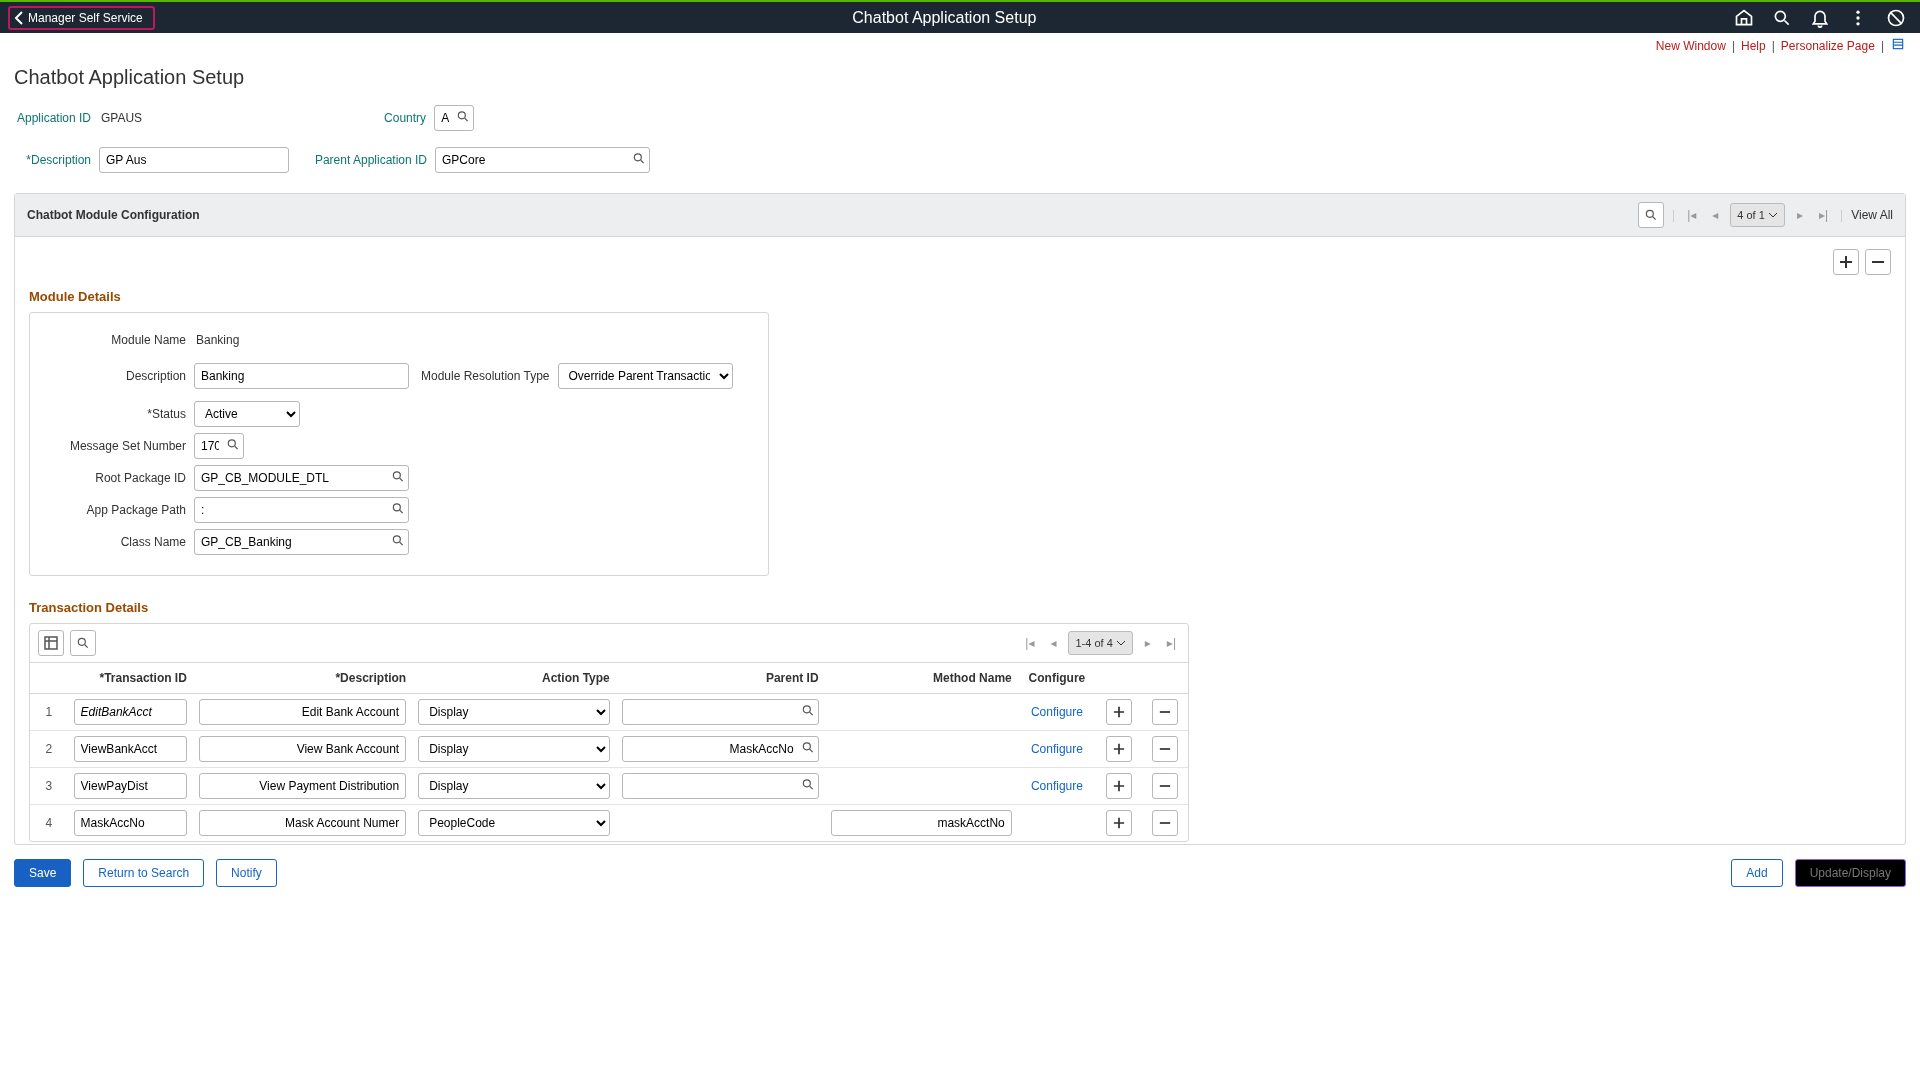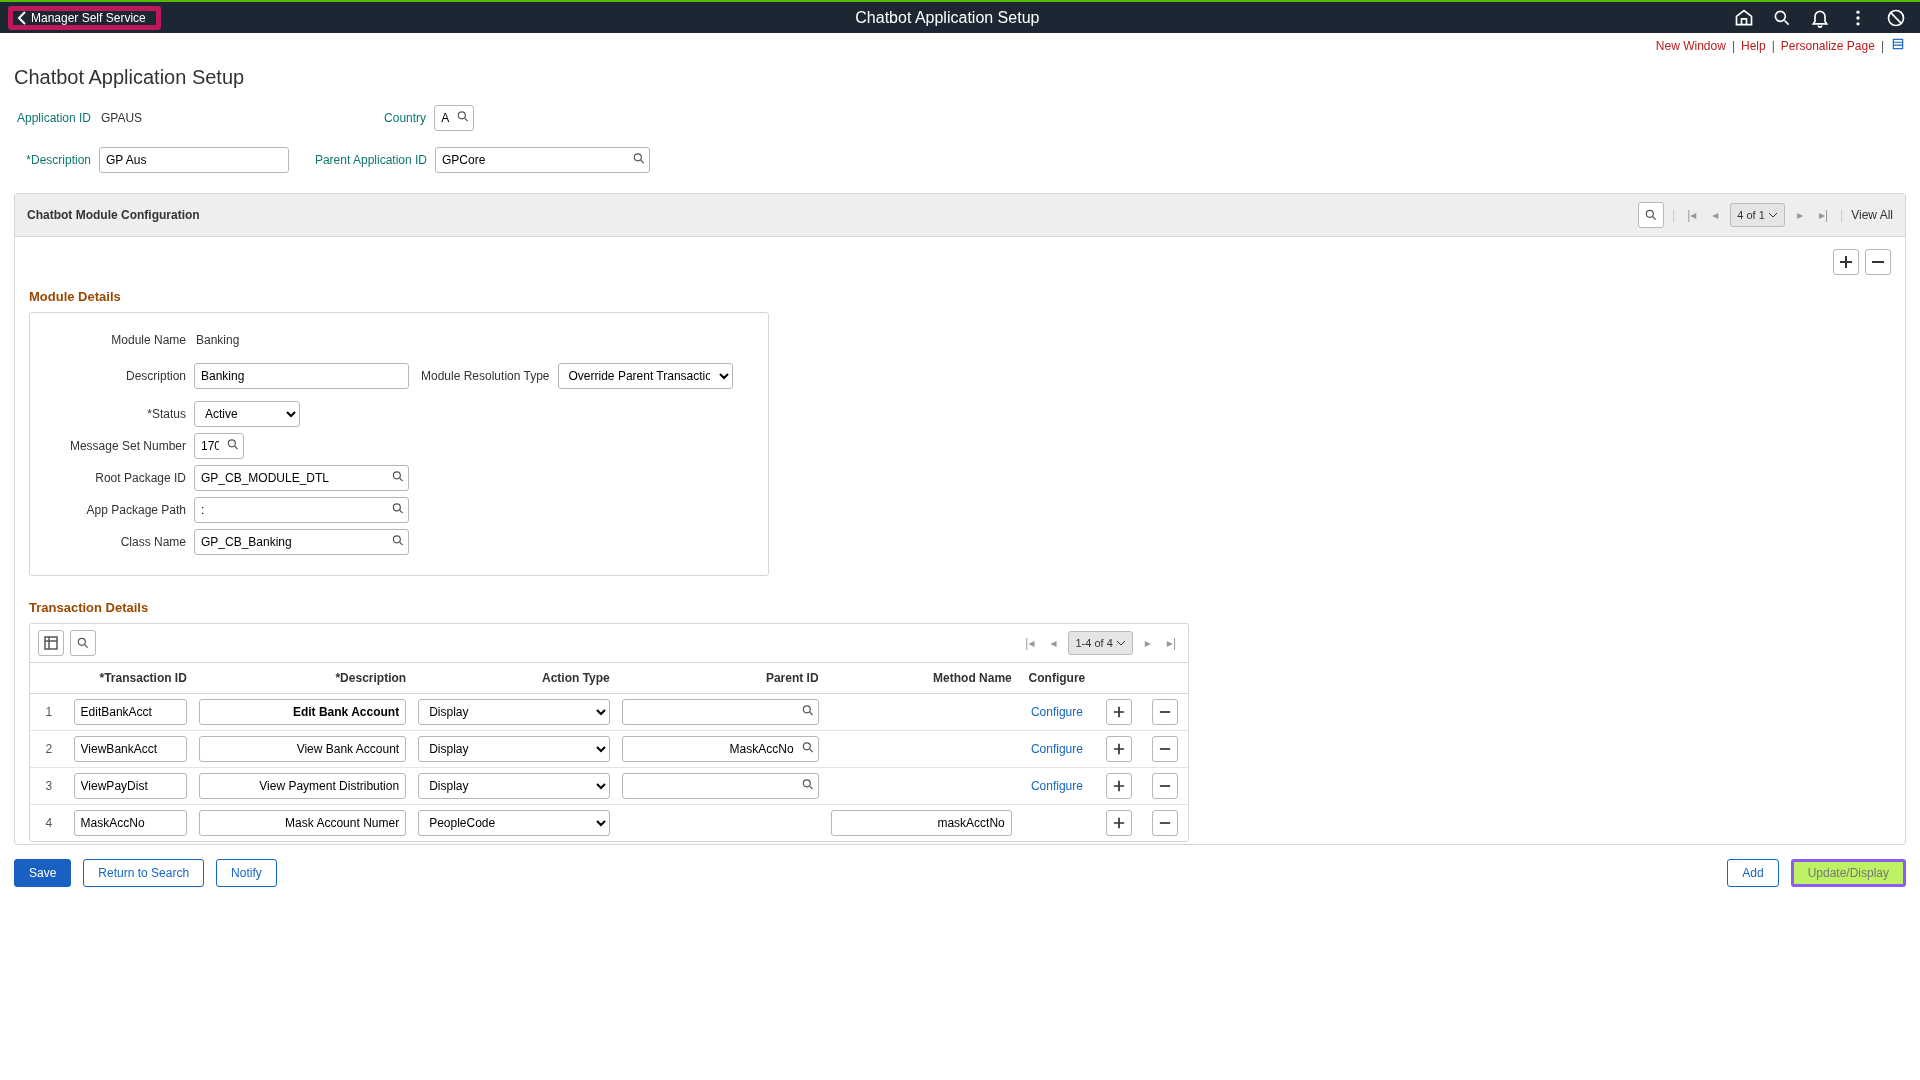--- a/index.html
+++ b/index.html
@@ -1,18 +1,18 @@
 <!DOCTYPE html>
 <html><head>
 <meta charset="utf-8">
 <style>
   html,body{margin:0;padding:0;font-family:Arial,Helvetica,sans-serif;font-size:12px;color:#333;background:#fff}
   *{box-sizing:border-box}
   .topbar{height:33px;background:#1d2733;border-top:2px solid #5ab700;display:flex;align-items:center;color:#fff}
-  .back-btn{display:flex;align-items:center;height:24px;padding:0 10px 0 4px;margin-left:8px;border:5px solid #be185d;border-radius:3px;cursor:pointer}
+  .back-btn{display:flex;align-items:center;height:24px;padding:0 10px 0 4px;margin-left:8px;border:2px solid #be185d;border-radius:3px;cursor:pointer}
   .back-btn svg{margin-right:4px}
   .top-title{flex:1;text-align:center;font-size:16px}
   .top-icons{display:flex;align-items:center;gap:18px;padding-right:14px}
   .top-icons span{display:flex;align-items:center;cursor:pointer}
   .linkbar{display:flex;justify-content:flex-end;align-items:center;gap:6px;padding:4px 14px 2px 0;font-size:12px;color:#1466c4}
   .linkbar a{color:#b91c1c;text-decoration:none;cursor:pointer}
   .sep{color:#555}
   .page{padding:0 14px 20px 14px}
   h1.page-title{font-size:20px;font-weight:normal;color:#333;margin:10px 0 16px}
   .fld{display:flex;align-items:center;margin-bottom:10px}
@@ -50,21 +50,21 @@
   table.trans td{border-top:1px solid #e3e3e3;padding:5px 6px;text-align:right;vertical-align:middle}
   table.trans td.num{text-align:center;color:#555}
   table.trans input[type=text]{width:100%}
   table.trans select{width:100%}
   .cfg-link{color:#1466c4;cursor:pointer}
   .btn-row{display:flex;justify-content:space-between;margin-top:14px}
   .btn-row .left,.btn-row .right{display:flex;gap:12px}
   button.btn{height:28px;padding:0 14px;border-radius:3px;font-size:12px;cursor:pointer}
   .btn-primary{background:#1860c2;border:1px solid #1860c2;color:#fff}
   .btn-sec{background:#fff;border:1px solid #1466c4;color:#1466c4}
-  .btn-dis{background:#bef264;border:3px solid #8b5cf6;color:#777}
+  .btn-dis{background:#000000;border:1px solid #8b5cf6;color:#777}
 </style>
 </head>
 <body>
 
 <div class="topbar">
   <div class="back-btn">
     <svg width="10" height="14" viewBox="0 0 10 14">
         <path d="M8 1 2 7l6 6" stroke="#fff" stroke-width="2" fill="none"></path>
       </svg>
     <span>Manager Self Service</span>
@@ -290,22 +290,22 @@
             <th style="width:200px">Parent ID</th>
             <th style="width:185px">Method Name</th>
             <th style="width:75px;text-align:center">Configure</th>
             <th style="width:44px"></th>
             <th style="width:44px"></th>
           </tr>
             </thead>
           <tbody id="trans-body">
               <tr>
                 <td class="num">1</td>
-                <td><input type="text" style="text-align: left;" value="EditBankAcct"></td>
-                <td><input type="text" style="text-align: right; font-weight: bold;" value="Edit Bank Account"></td>
+                <td><input type="text" style="text-align: left; font-style: italic;" value="EditBankAcct"></td>
+                <td><input type="text" style="text-align: right;" value="Edit Bank Account"></td>
                 <td><select style="text-align:left"><option>Display</option></select></td>
                 <td>
                   <span class="lookup" style="display:block"><input type="text" style="text-align: right;" value=""><span class="mag"><svg width="14" height="14" viewBox="0 0 24 24" fill="none" stroke="#555" stroke-width="2">
                         <circle cx="10" cy="10" r="6"></circle>
                         <path d="m20 20-5-5"></path>
                       </svg></span></span>
                 </td>
                 <td></td>
                 <td style="text-align:center"><span class="cfg-link">Configure</span></td>
                 <td style="text-align:center"><span class="icon-btn">

